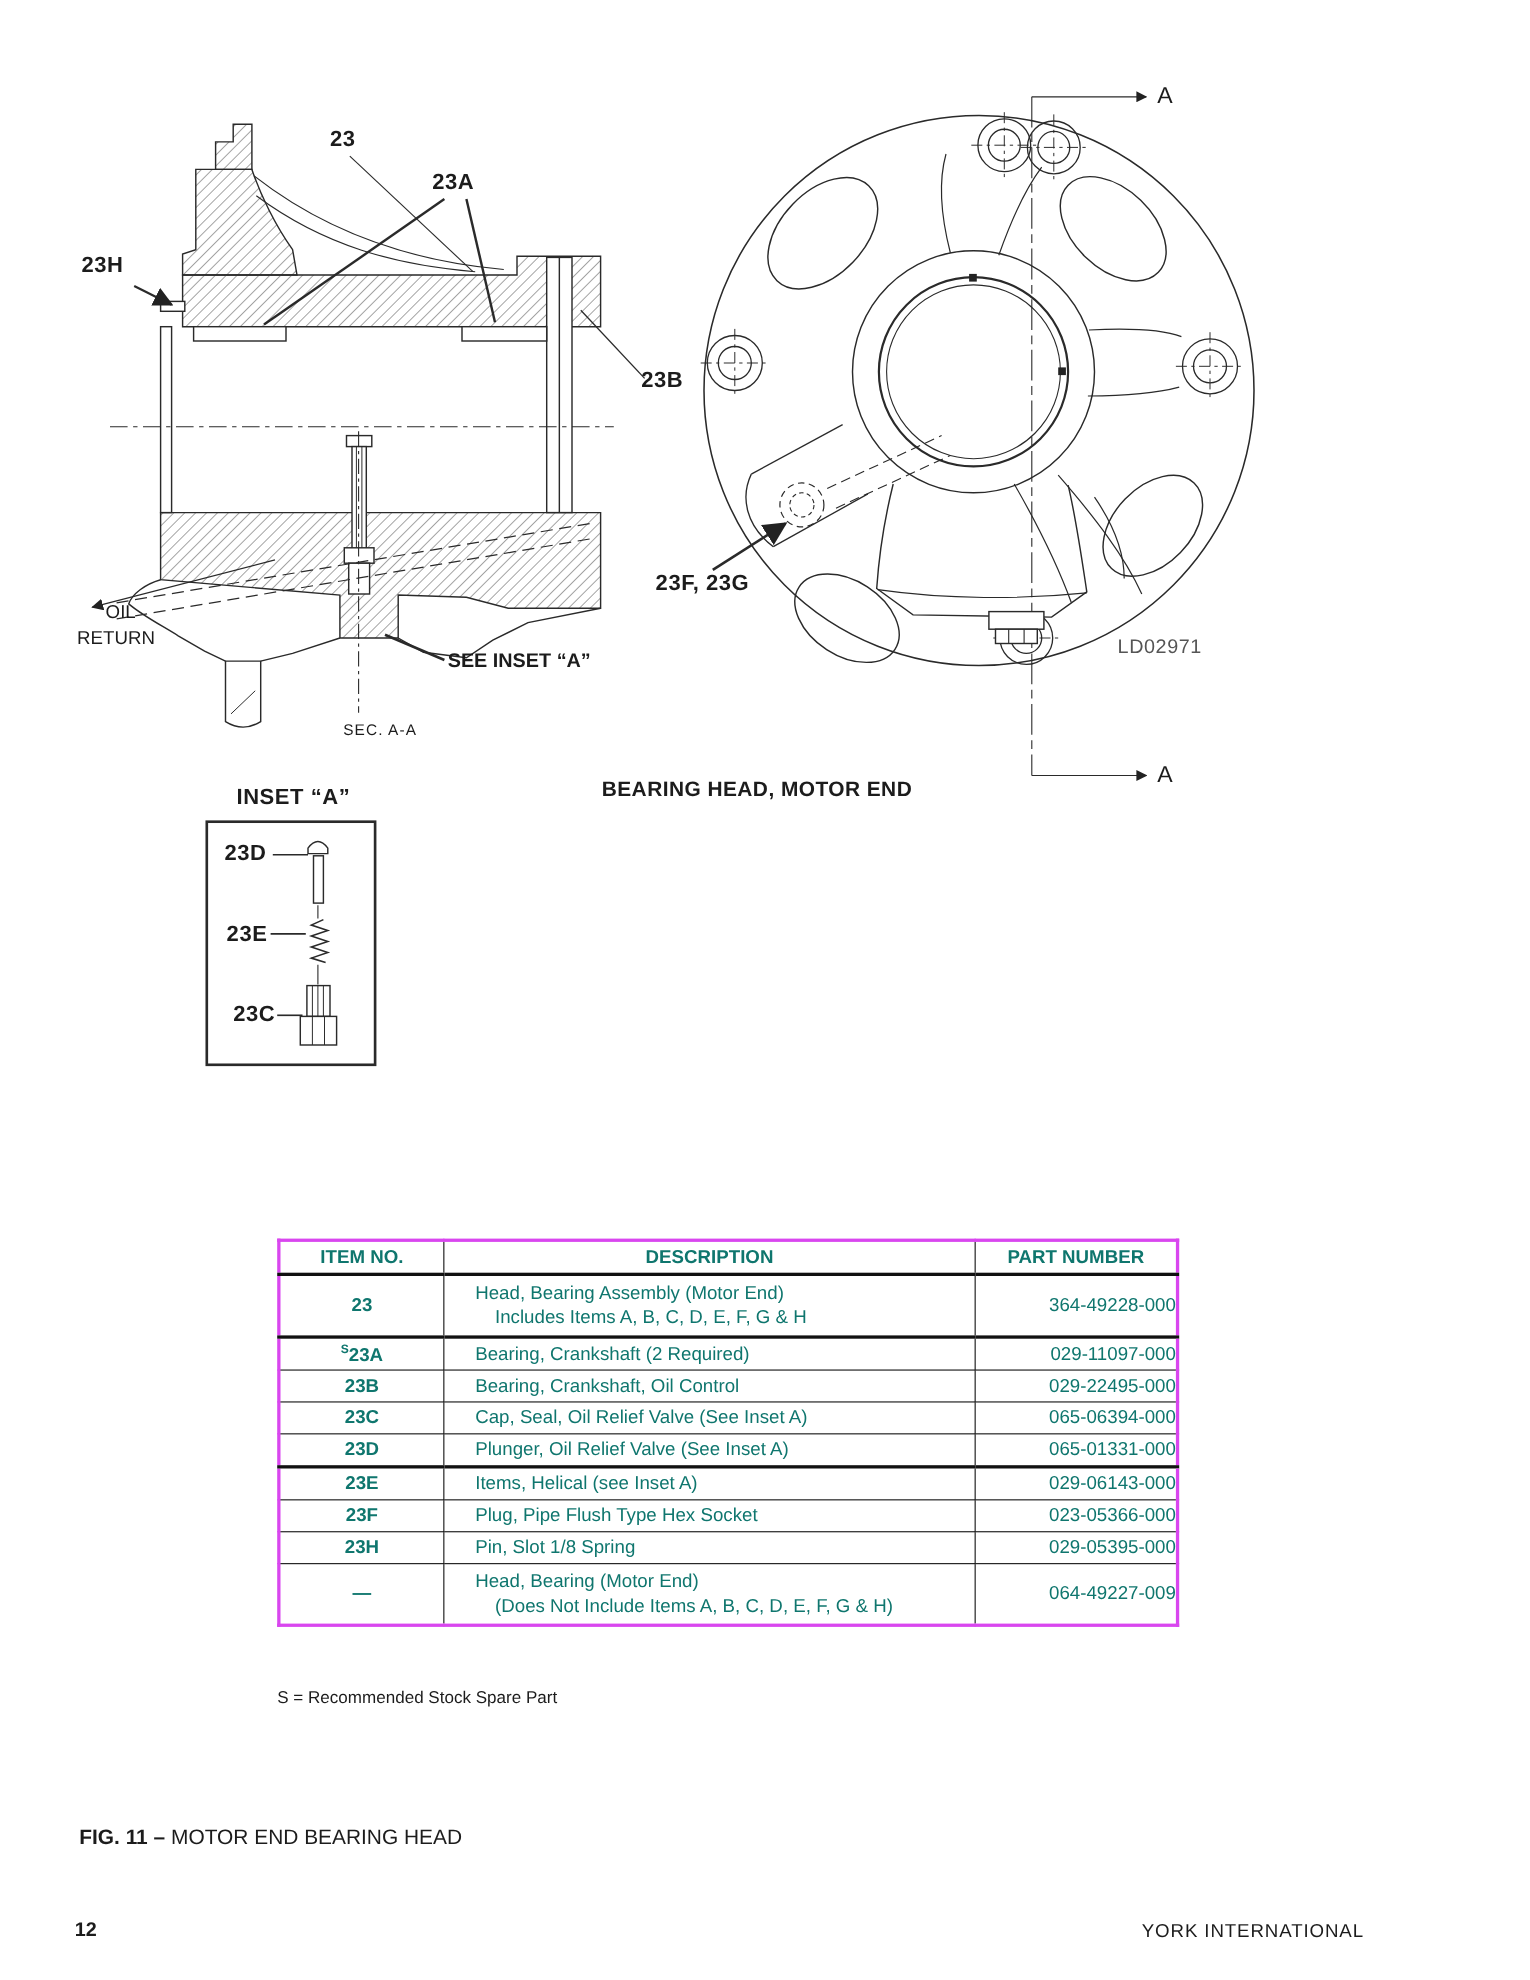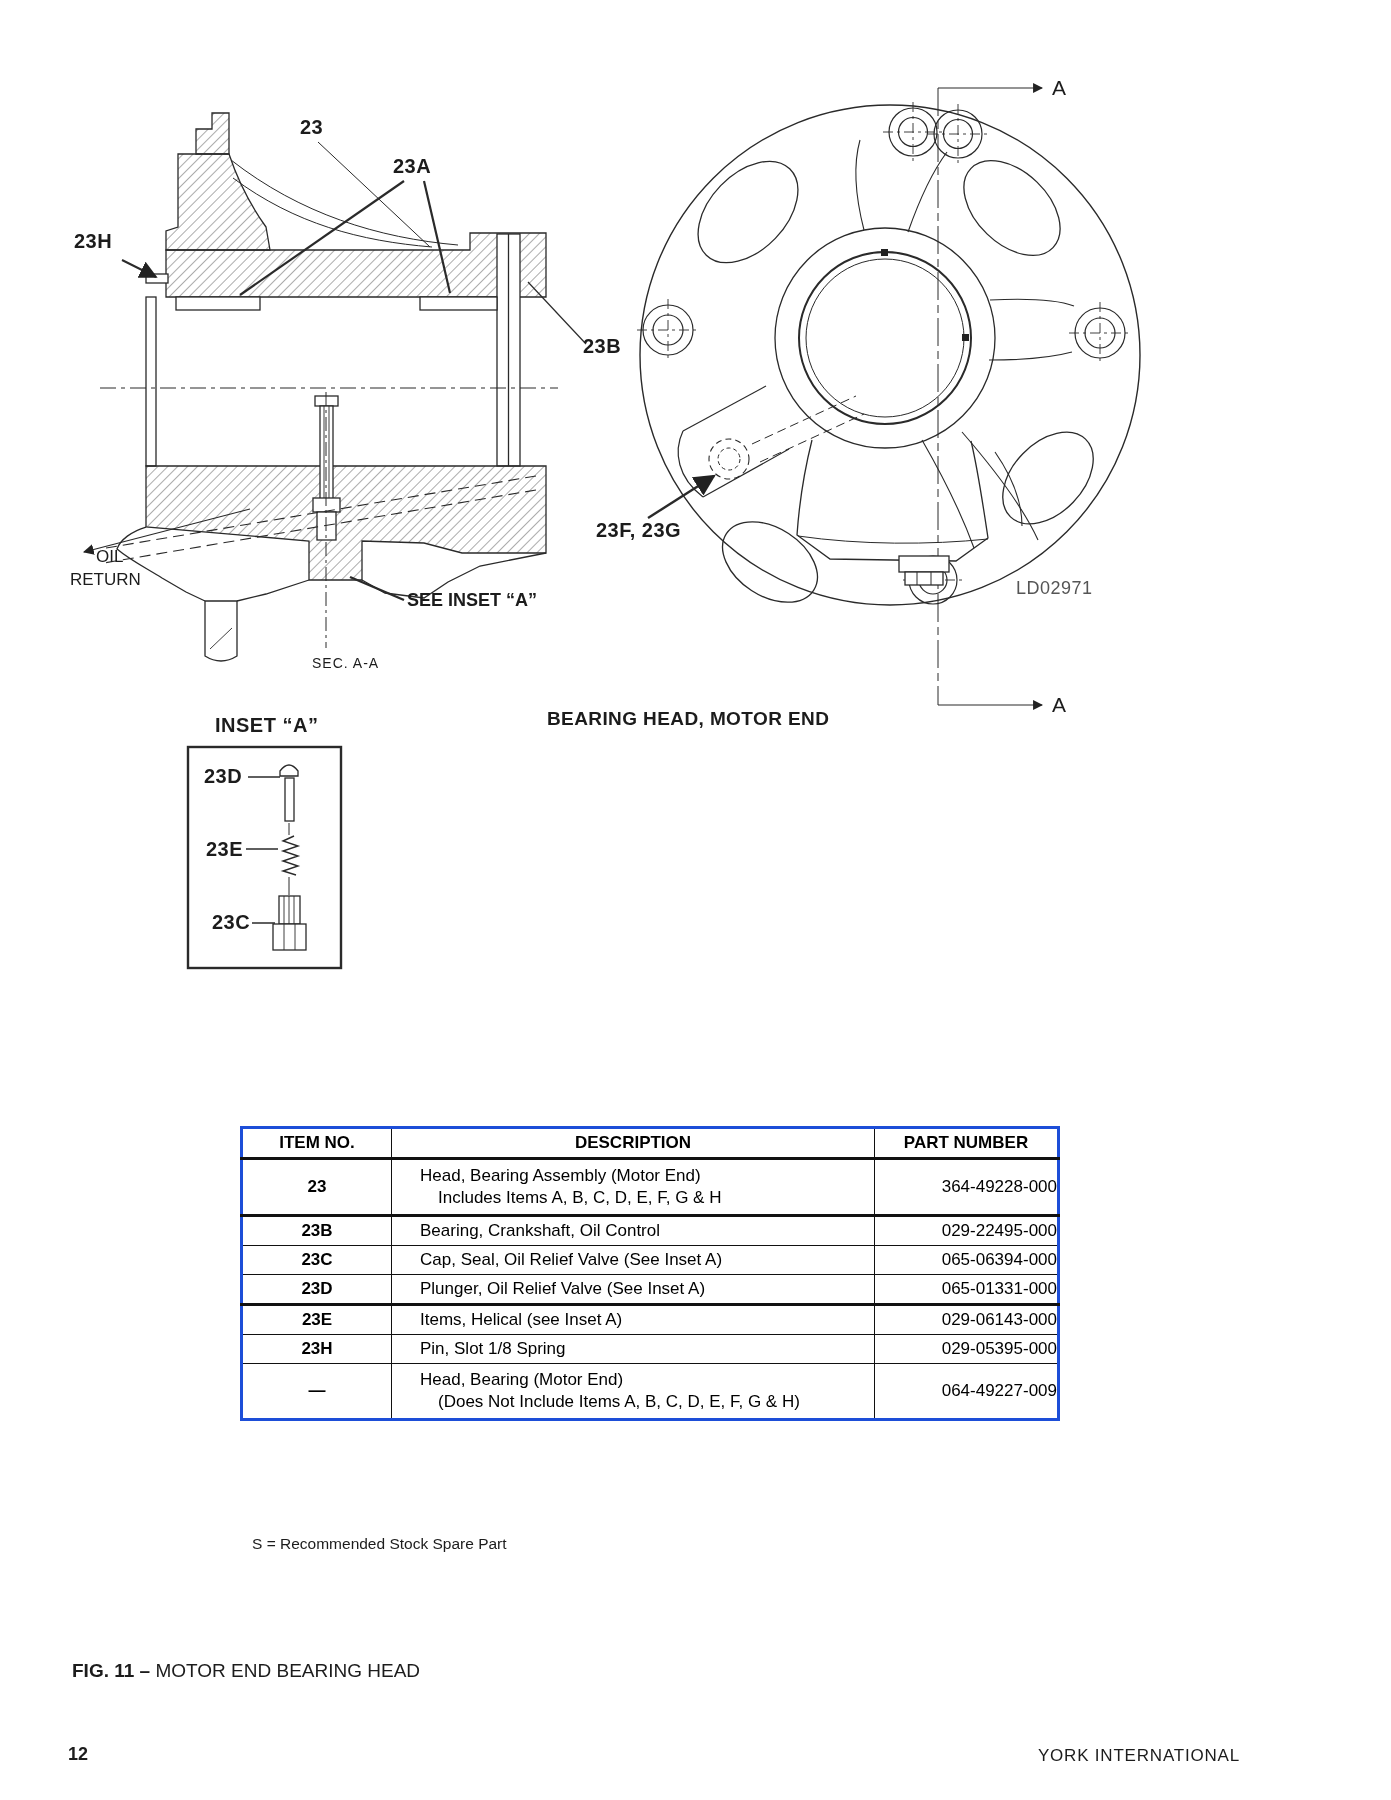--- a/index.html
+++ b/index.html
@@ -11,23 +11,23 @@
   .callout{font-size:20px;font-weight:bold;letter-spacing:0.5px;}
   .small-note{font-size:18px;color:#555;letter-spacing:0.5px;}
   .main-title{font-size:19px;font-weight:bold;letter-spacing:0.4px;}
   .sec-cap{font-size:14px;letter-spacing:1px;margin-left:32px;}
   .fig-cap{font-size:19px;}
   .fig-cap .rest{font-weight:normal;}
   .footnote{font-size:15.5px;margin-top:19px;}
   .pagenum{font-size:18px;font-weight:bold;}
   .publisher{font-size:17px;letter-spacing:0.8px;}
 
-  table.parts{position:absolute;left:240px;top:1126px;width:817px;
-      border-collapse:collapse;table-layout:fixed;font-size:17px;color:#000000;
-      border:3px solid #1d4ed8;}
+  table.parts{position:absolute;left:252px;top:1126px;width:817px;
+      border-collapse:collapse;table-layout:fixed;font-size:17px;color:#0f766e;
+      border:3px solid #d946ef;}
   table.parts th,table.parts td{border:1.6px solid #111;vertical-align:middle;padding:2px 0;}
   table.parts thead th{border-bottom:3px solid #111;height:24px;font-size:17px;text-align:center;}
   table.parts tr.heavy th,table.parts tr.heavy td{border-bottom:3px solid #111;}
   td.item{text-align:center;font-weight:bold;}
   td.desc{text-align:left;padding-left:28px !important;}
   td.part{text-align:right;}
   td.desc .d2{padding-left:18px;}
   tr.h1 td{height:24px;}
   tr.h2 td{height:50px;line-height:22px;}
   .sup{font-size:11px;vertical-align:7px;font-weight:bold;}
@@ -214,38 +214,48 @@
     <tbody>
       <tr class="h2 heavy">
         <td class="item">23</td>
         <td class="desc">
             <div>Head, Bearing Assembly (Motor End)</div>
             <div class="d2">Includes Items A, B, C, D, E, F, G &amp; H</div>
           </td>
         <td class="part">364-49228-000</td>
       </tr>
       <tr class="h1">
+        <td class="item"><span class="sup">S</span><span>23A</span></td>
+        <td class="desc">Bearing, Crankshaft (2 Required)</td>
+        <td class="part">029-11097-000</td>
+      </tr>
+      <tr class="h1">
         <td class="item">23B</td>
         <td class="desc">Bearing, Crankshaft, Oil Control</td>
         <td class="part">029-22495-000</td>
       </tr>
       <tr class="h1">
         <td class="item">23C</td>
         <td class="desc">Cap, Seal, Oil Relief Valve (See Inset A)</td>
         <td class="part">065-06394-000</td>
       </tr>
       <tr class="h1 heavy">
         <td class="item">23D</td>
         <td class="desc">Plunger, Oil Relief Valve (See Inset A)</td>
         <td class="part">065-01331-000</td>
       </tr>
       <tr class="h1">
         <td class="item">23E</td>
         <td class="desc">Items, Helical (see Inset A)</td>
         <td class="part">029-06143-000</td>
+      </tr>
+      <tr class="h1">
+        <td class="item">23F</td>
+        <td class="desc">Plug, Pipe Flush Type Hex Socket</td>
+        <td class="part">023-05366-000</td>
       </tr>
       <tr class="h1">
         <td class="item">23H</td>
         <td class="desc">Pin, Slot 1/8 Spring</td>
         <td class="part">029-05395-000</td>
       </tr>
       <tr class="h2">
         <td class="item">—</td>
         <td class="desc">
             <div>Head, Bearing (Motor End)</div>

